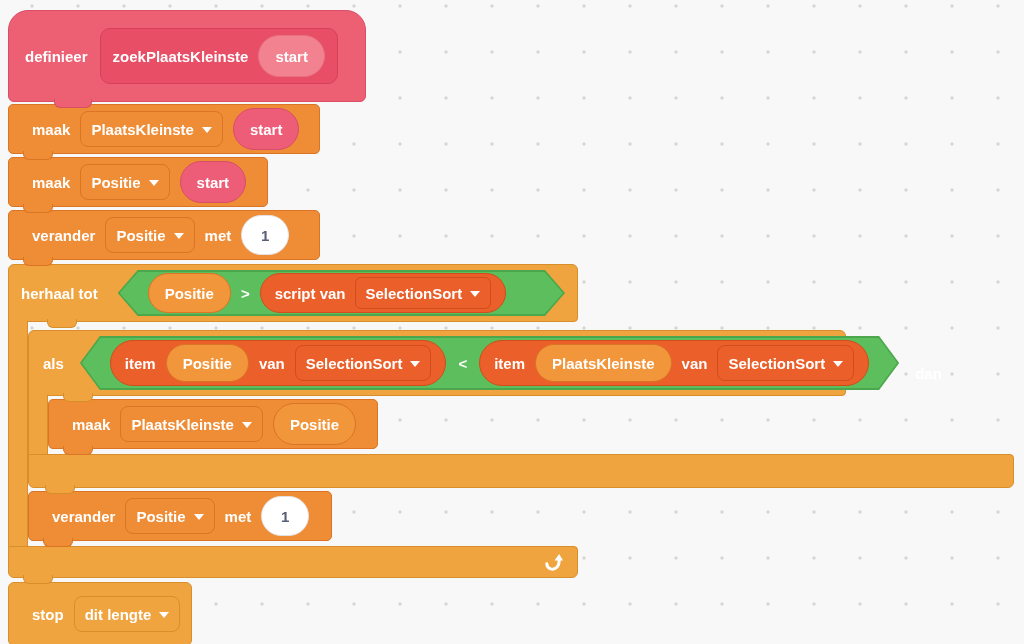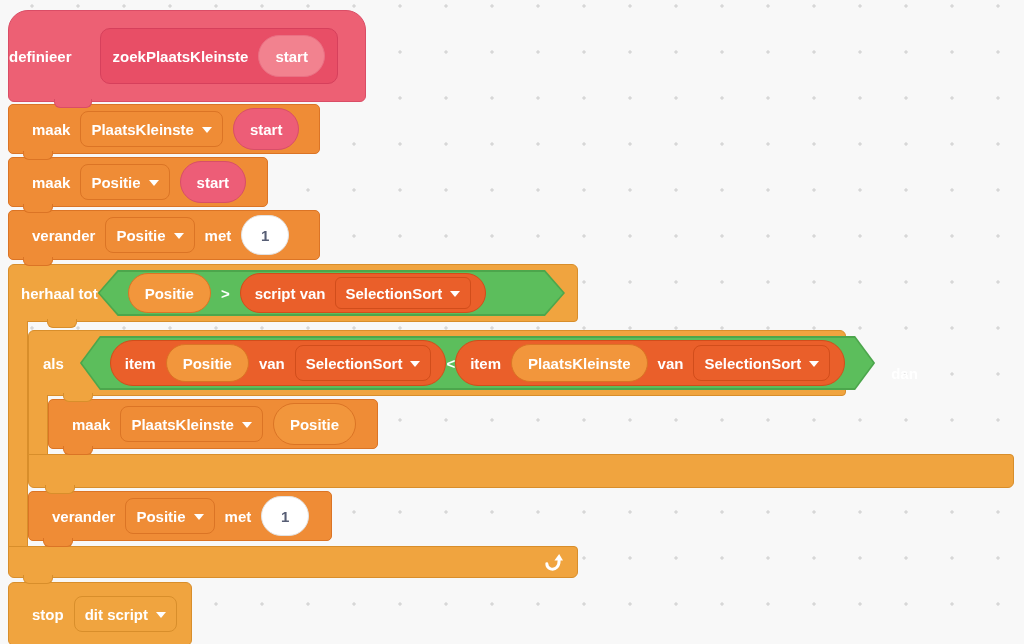--- a/index.html
+++ b/index.html
@@ -58,21 +58,21 @@
     display:flex; align-items:center; gap:10px; height:54px; padding:0 12px;
     background:var(--f); border:1px solid var(--s); border-radius:10px;justify-content:space-between;
   }
   .loop-arrow{ margin-left:auto; display:flex; }
 </style>
 </head>
 <body>
 
 <div id="workspace">
 
-  <div class="blk c-my" style="left:8px;top:10px;width:358px;height:92px;border-radius:20px 20px 6px 6px;padding:0 0;gap:28px;">
+  <div class="blk c-my" style="left:8px;top:10px;width:358px;height:92px;border-radius:20px 20px 6px 6px;padding:0 16px;gap:12px;">
     <span class="t">definieer</span>
     <div class="proto c-myp">
       <span class="t">zoekPlaatsKleinste</span>
       <div class="oval argp">
         <span class="t">start</span>
       </div>
     </div>
     <div class="bump" style="left:45px;width:36px;"></div>
   </div>
 
@@ -106,21 +106,21 @@
       <span class="t">Positie</span>
       <span class="caret"></span>
     </div>
     <span class="t">met</span>
     <div class="num">
       <span>1</span>
     </div>
     <div class="bump" style="left:14px;"></div>
   </div>
 
-  <div class="cbar c-ctl" style="left:8px;top:264px;width:570px;height:58px;border-radius:6px 6px 4px 0;padding:0 12px;gap:0;">
+  <div class="cbar c-ctl" style="left:8px;top:264px;width:570px;height:58px;border-radius:6px 6px 4px 0;padding:0 12px;gap:20px;">
     <span class="t">herhaal tot</span>
     <div class="hex" style="height:46px;flex:1;display:flex;align-items:center;">
       <div class="hex-in"></div>
       <div class="hex-content" style="gap:10px;">
         <div class="oval varrep" style="height:38px;">
           <span class="t">Positie</span>
         </div>
         <span class="t">&gt;</span>
         <div class="pill c-list" style="height:38px;">
           <span class="t">script van</span>
@@ -141,21 +141,21 @@
         <path d="M14.2 9.6 L19.6 2.4 L24 9.6 Z" fill="#fff"></path>
       </svg>
     </span>
     <div class="bump" style="left:14px;"></div>
   </div>
 
   <div class="cbar c-ctl" style="left:28px;top:330px;width:818px;height:66px;border-radius:6px 6px 4px 0;padding:0 14px;gap:16px;">
     <span class="t">als</span>
     <div class="hex" style="height:54px;flex:1;display:flex;align-items:center;">
       <div class="hex-in"></div>
-      <div class="hex-content" style="">
+      <div class="hex-content" style="gap:12px;">
         <div class="pill c-list" style="height:44px;gap:10px;">
           <span class="t">item</span>
           <div class="oval varrep" style="height:36px;">
             <span class="t">Positie</span>
           </div>
           <span class="t">van</span>
           <div class="dd">
             <span class="t">SelectionSort</span>
             <span class="caret"></span>
           </div>
@@ -203,18 +203,18 @@
     <span class="t">met</span>
     <div class="num">
       <span>1</span>
     </div>
     <div class="bump" style="left:14px;"></div>
   </div>
 
   <div class="blk stack c-ctl" style="left:8px;top:582px;width:184px;height:64px;border-radius:6px;">
     <span class="t">stop</span>
     <div class="dd">
-      <span class="t">dit script</span>
+      <span class="t">dit lengte</span>
       <span class="caret"></span>
     </div>
   </div>
 
 </div>
 
 </body></html>

